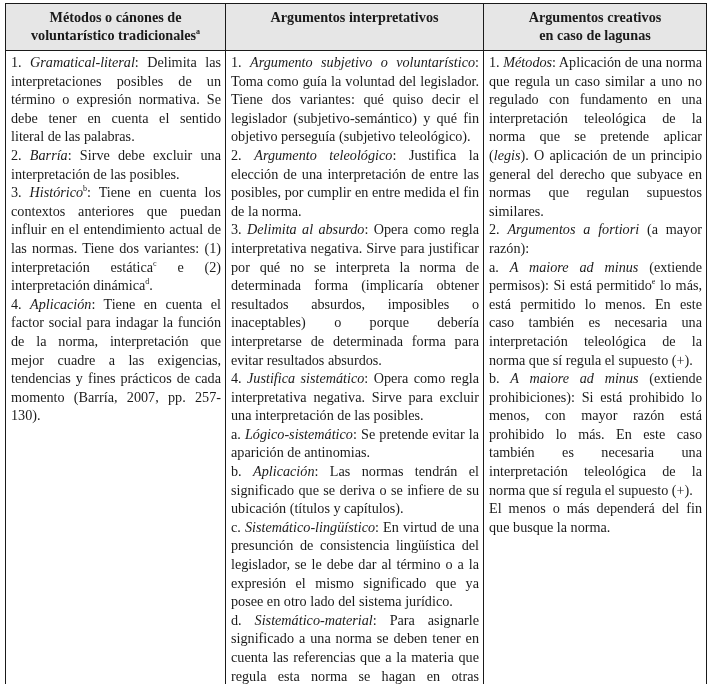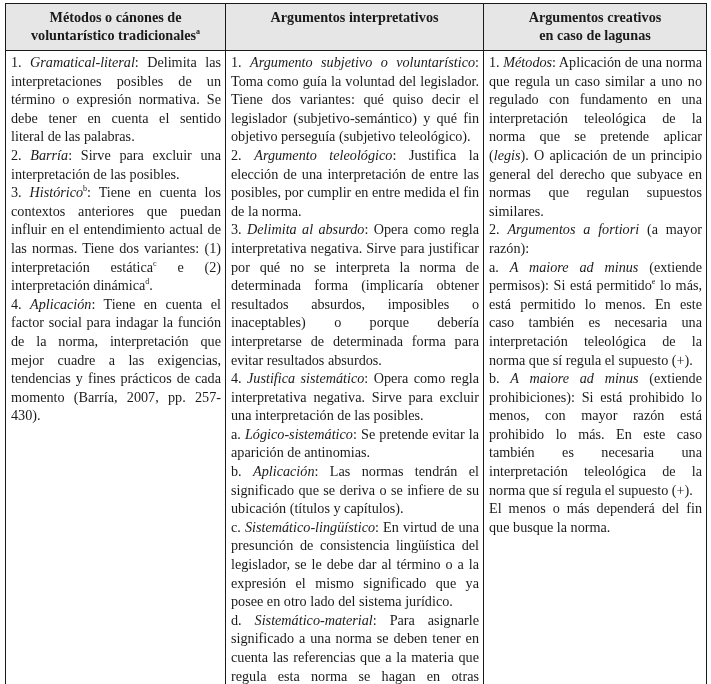--- a/index.html
+++ b/index.html
@@ -58,23 +58,23 @@
       <th>
         <span>Argumentos creativos</span><br>
         <span>en caso de lagunas</span>
       </th>
     </tr>
   </thead>
   <tbody>
     <tr>
       <td>
         <span class="para"><span>1. </span><span class="it">Gramatical-literal</span><span>: Delimita las interpretaciones posibles de un término o expresión normativa. Se debe tener en cuenta el sentido literal de las palabras.</span></span>
-        <span class="para"><span>2. </span><span class="it">Barría</span><span>: Sirve para excluir una interpretación de las posibles.</span></span>
+        <span class="para"><span>2. </span><span class="it">Barría</span><span>: Sirve debe excluir una interpretación de las posibles.</span></span>
         <span class="para"><span>3. </span><span class="it">Histórico</span><sup>b</sup><span>: Tiene en cuenta los contextos anteriores que puedan influir en el entendimiento actual de las normas. Tiene dos variantes: (1) interpretación estática</span><sup>c</sup><span> e (2) interpretación dinámica</span><sup>d</sup><span>.</span></span>
-        <span class="para"><span>4. </span><span class="it">Aplicación</span><span>: Tiene en cuenta el factor social para indagar la función de la norma, interpretación que mejor cuadre a las exigencias, tendencias y fines prácticos de cada momento (Barría, 2007, pp. 257-430).</span></span>
+        <span class="para"><span>4. </span><span class="it">Aplicación</span><span>: Tiene en cuenta el factor social para indagar la función de la norma, interpretación que mejor cuadre a las exigencias, tendencias y fines prácticos de cada momento (Barría, 2007, pp. 257-130).</span></span>
       </td>
       <td>
         <span class="para"><span>1. </span><span class="it">Argumento subjetivo o voluntarístico</span><span>: Toma como guía la voluntad del legislador. Tiene dos variantes: qué quiso decir el legislador (subjetivo-semántico) y qué fin objetivo perseguía (subjetivo teleológico).</span></span>
         <span class="para"><span>2. </span><span class="it">Argumento teleológico</span><span>: Justifica la elección de una interpretación de entre las posibles, por cumplir en entre medida el fin de la norma.</span></span>
         <span class="para"><span>3. </span><span class="it">Delimita al absurdo</span><span>: Opera como regla interpretativa negativa. Sirve para justificar por qué no se interpreta la norma de determinada forma (implicaría obtener resultados absurdos, imposibles o inaceptables) o porque debería interpretarse de determinada forma para evitar resultados absurdos.</span></span>
         <span class="para"><span>4. </span><span class="it">Justifica sistemático</span><span>: Opera como regla interpretativa negativa. Sirve para excluir una interpretación de las posibles.</span></span>
         <span class="para"><span>a. </span><span class="it">Lógico-sistemático</span><span>: Se pretende evitar la aparición de antinomias.</span></span>
         <span class="para"><span>b. </span><span class="it">Aplicación</span><span>: Las normas tendrán el significado que se deriva o se infiere de su ubicación (títulos y capítulos).</span></span>
         <span class="para"><span>c. </span><span class="it">Sistemático-lingüístico</span><span>: En virtud de una presunción de consistencia lingüística del legislador, se le debe dar al término o a la expresión el mismo significado que ya posee en otro lado del sistema jurídico.</span></span>
         <span class="para"><span>d. </span><span class="it">Sistemático-material</span><span>: Para asignarle significado a una norma se deben tener en cuenta las referencias que a la materia que regula esta norma se hagan en otras normas.</span></span>

